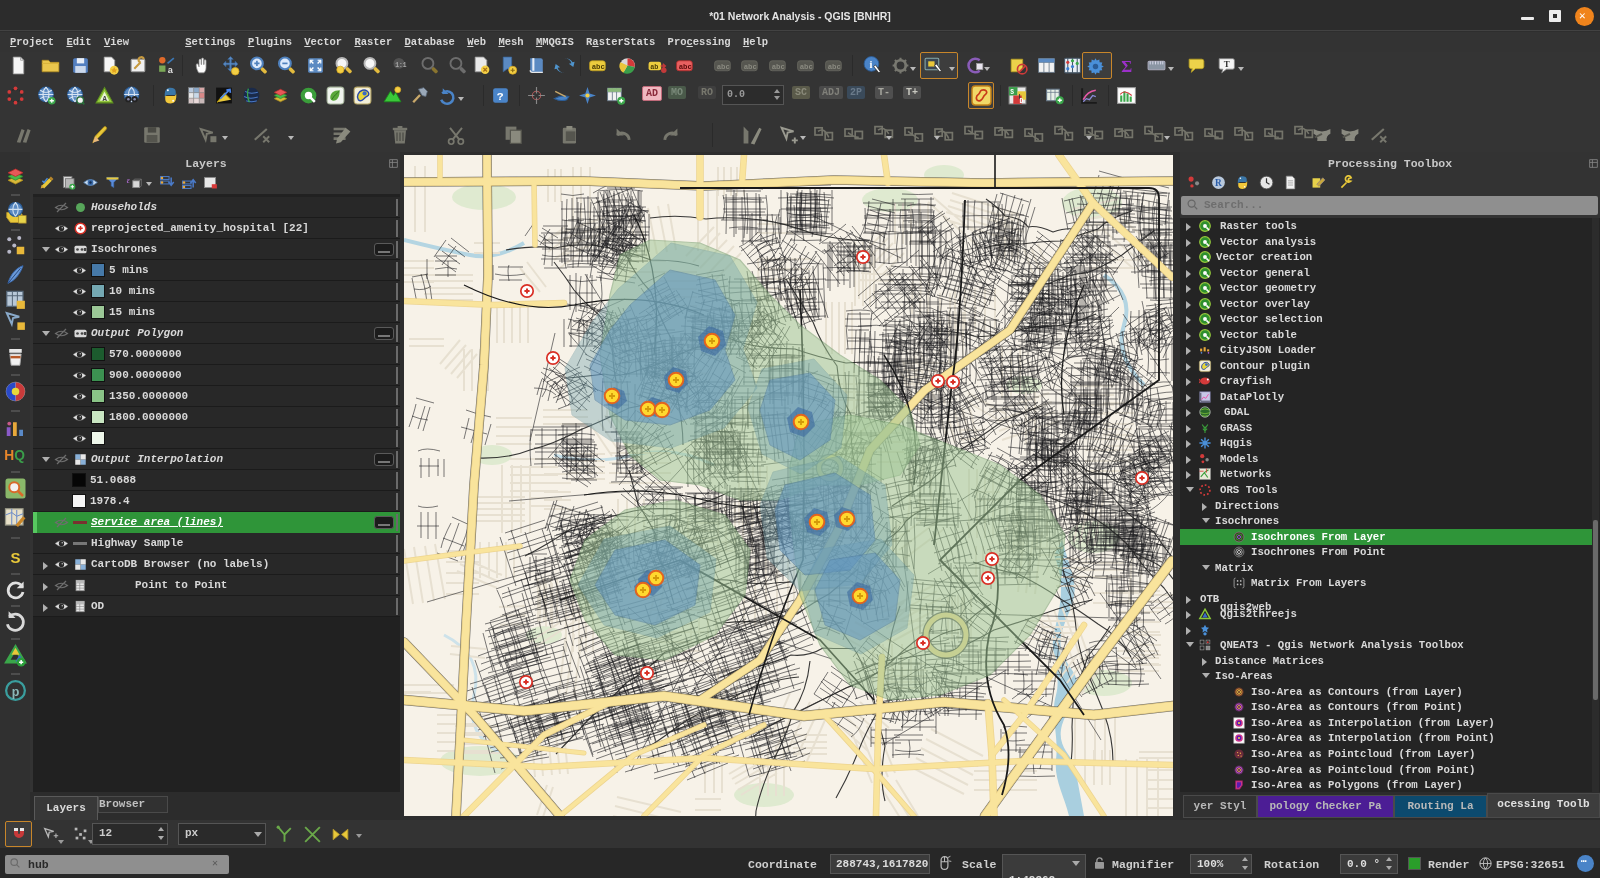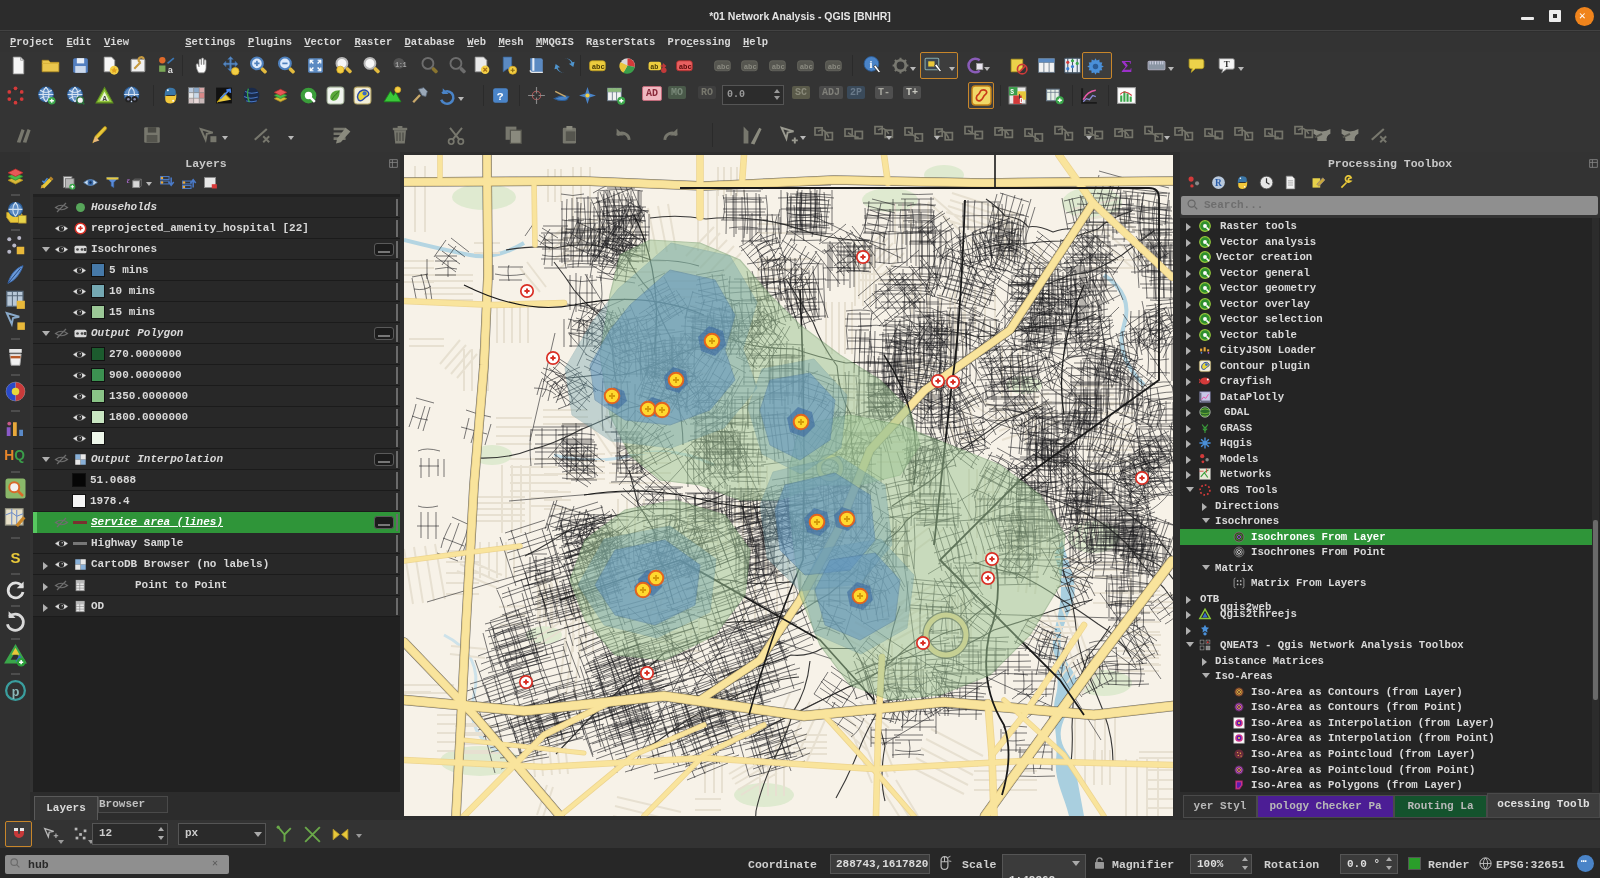--- a/index.html
+++ b/index.html
@@ -799,21 +799,21 @@
 <div class="abs" style="left:374px;top:327px;width:20px;height:13px;background:#1c1c1c;border:1px solid #5a5a5a;border-radius:3px"></div>
 <div class="abs" style="left:378px;top:335px;width:12px;height:2px;background:#777"></div>
 <div class="abs" style="left:396px;top:325px;width:1.5px;height:17px;background:#6a6a6a"></div>
 <div class="abs" style="left:33px;top:344px;width:367px;height:21px;background:#282828;border-bottom:1px solid #1b1b1b"></div>
 <svg class="abs" style="left:72px;top:347px" width="15" height="15" viewBox="0 0 20 20">
     <path d="M1.5,10 Q10,2.5 18.5,10 Q10,17.5 1.5,10z" fill="#e8e8e8" stroke="#888" stroke-width="0.8"></path>
     <circle cx="10" cy="10" r="3.6" fill="#2a2a2a"></circle>
     <circle cx="11" cy="9" r="1" fill="#bbb"></circle>
   </svg>
 <div class="abs" style="left:91px;top:347px;width:14px;height:14px;background:#1c5b2e;border:1px solid #111"></div>
-<div class="abs" style="left:109px;top:348px;font-size:11px;color:#d8d8d8;white-space:pre;">270.0000000</div>
+<div class="abs" style="left:109px;top:348px;font-size:11px;color:#d8d8d8;white-space:pre;">570.0000000</div>
 <div class="abs" style="left:396px;top:346px;width:1.5px;height:17px;background:#6a6a6a"></div>
 <div class="abs" style="left:33px;top:365px;width:367px;height:21px;background:#282828;border-bottom:1px solid #1b1b1b"></div>
 <svg class="abs" style="left:72px;top:368px" width="15" height="15" viewBox="0 0 20 20">
     <path d="M1.5,10 Q10,2.5 18.5,10 Q10,17.5 1.5,10z" fill="#e8e8e8" stroke="#888" stroke-width="0.8"></path>
     <circle cx="10" cy="10" r="3.6" fill="#2a2a2a"></circle>
     <circle cx="11" cy="9" r="1" fill="#bbb"></circle>
   </svg>
 <div class="abs" style="left:91px;top:368px;width:14px;height:14px;background:#3c9151;border:1px solid #111"></div>
 <div class="abs" style="left:109px;top:369px;font-size:11px;color:#d8d8d8;white-space:pre;">900.0000000</div>
 <div class="abs" style="left:396px;top:367px;width:1.5px;height:17px;background:#6a6a6a"></div>
@@ -1425,21 +1425,21 @@
 <div class="abs" style="left:1251px;top:779.0799999999999px;font-size:10.7px;color:#dadada;white-space:pre;">Iso-Area as Polygons (from Layer)</div>
 <div class="abs" style="left:1592px;top:218px;width:7px;height:574px;background:#2c2c2c"></div>
 <div class="abs" style="left:1593px;top:520px;width:5px;height:180px;background:#6a6a6a;border-radius:2px"></div>
 <div class="abs" style="left:1180px;top:792px;width:420px;height:28px;background:#2c2c2c"></div>
 <div class="abs" style="left:1183px;top:795px;width:74px;height:23px;background:#313131;border:1px solid #4a4a4a;overflow:hidden">
     <div style="text-align:center;margin-top:4px;font-size:11px;color:#b8b8b8;white-space:nowrap">yer Styl</div>
   </div>
 <div class="abs" style="left:1257px;top:795px;width:137px;height:23px;background:#4c1d95;border:1px solid #4a4a4a;overflow:hidden">
     <div style="text-align:center;margin-top:4px;font-size:11px;color:#b8b8b8;white-space:nowrap">pology Checker Pa</div>
   </div>
-<div class="abs" style="left:1394px;top:795px;width:93px;height:23px;background:#14532d;border:1px solid #4a4a4a;overflow:hidden">
+<div class="abs" style="left:1394px;top:795px;width:93px;height:23px;background:#0c4a6e;border:1px solid #4a4a4a;overflow:hidden">
     <div style="text-align:center;margin-top:4px;font-size:11px;color:#b8b8b8;white-space:nowrap">Routing La</div>
   </div>
 <div class="abs" style="left:1487px;top:793px;width:113px;height:25px;background:#3d3d3d;border:1px solid #4a4a4a;overflow:hidden">
     <div style="text-align:center;margin-top:4px;font-size:11px;color:#e0e0e0;white-space:nowrap">ocessing Toolb</div>
   </div>
 <div class="abs" style="left:0;top:820px;width:1600px;height:28px;background:#333333"></div>
 <div class="abs" style="left:5px;top:821px;width:27px;height:26px;border:1.5px solid #c8862a;border-radius:2px;background:#3d3d3d"></div>
 <svg class="abs" style="left:9px;top:824px" width="20" height="20" viewBox="0 0 20 20">
     <path d="M5,4 v5 a5,5 0 0 0 10,0 V4 h-4 v5 a1,1 0 0 1 -2,0 V4z" fill="#c83a3a"></path>
     <rect x="5" y="4" width="4" height="3" fill="#e8e8e8"></rect>

